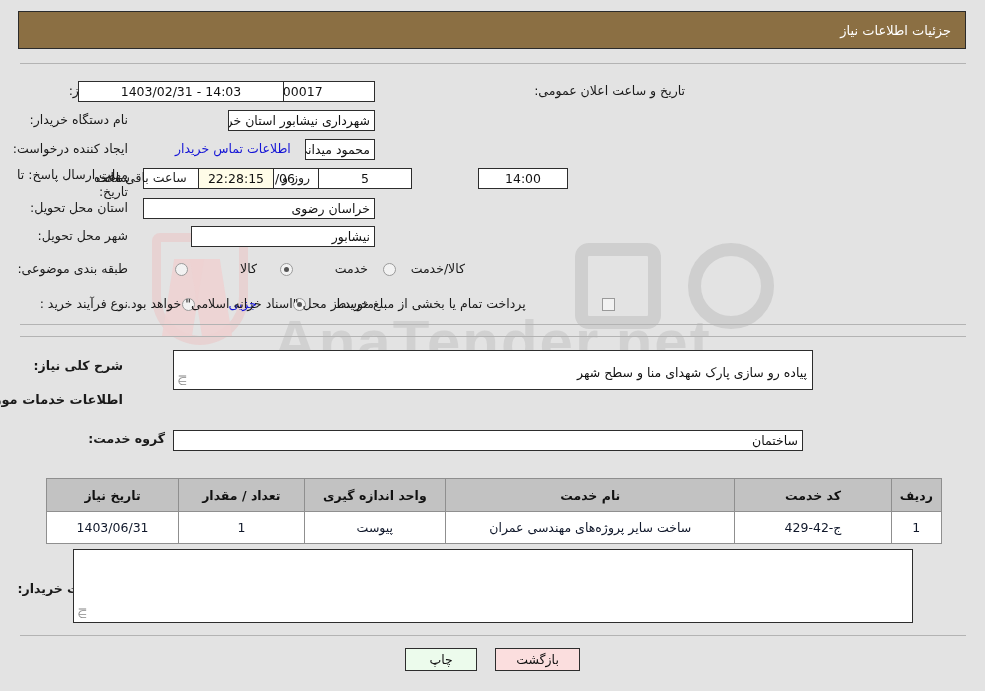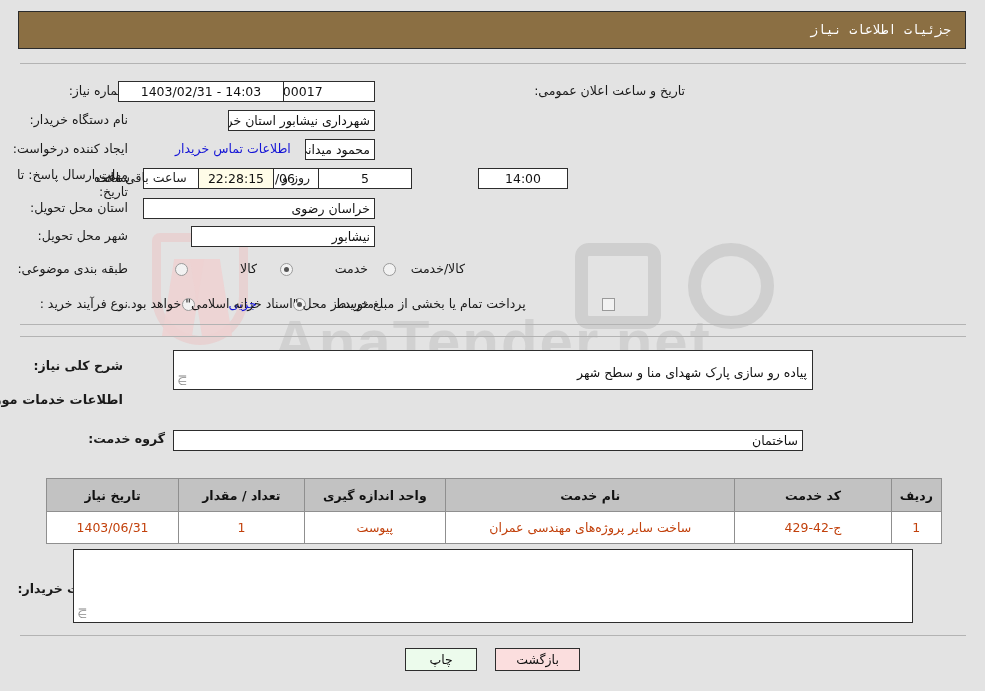--- a/index.html
+++ b/index.html
@@ -87,21 +87,20 @@
     position: absolute;
     left: 18px; top: 11px;
     width: 948px; height: 38px;
     box-sizing: border-box;
     border: 1px solid #2b2b2b;
     display: flex;
     align-items: center;
     justify-content: flex-start;
     padding: 0 14px;
     z-index: 3;
-    font-family: Liberation Mono, monospace;
   }
   #titlebar .title-text {
     color: #ffffff;
     font-size: 13px;
   }
 
   
   .panel {
     position: absolute;
     box-sizing: border-box;
@@ -230,21 +229,21 @@
     height: 28px;
     padding: 2px 6px;
     text-align: center;
   }
   #svc-table td {
     background: #ffffff;
     border: 1px solid #8f8f8f;
     height: 27px;
     padding: 2px 6px;
     text-align: center;
-    color: #c2410c;
+    color: #0f172a;
   }
 
   
   #btnbar {
     position: absolute;
     left: 0; top: 648px;
     width: 985px;
     display: flex;
     justify-content: center;
     gap: 18px;
@@ -279,21 +278,21 @@
 <div id="titlebar" style="background: rgb(139, 111, 67);">
   <span class="title-text">جزئیات اطلاعات نیاز</span>
 </div>
 
 <div class="panel" id="panel-top"></div>
 
 <div class="lbl" style="right:857px; top:83px;">شماره نیاز:</div>
 <div class="box center" style="right:610px; top:81px; width:232px;">1103093198000017</div>
 
 <div class="lbl" style="right:300px; top:83px;">تاریخ و ساعت اعلان عمومی:</div>
-<div class="box center" style="right:701px; top:81px; width:166px; left:102px;">14:03 - 1403/02/31</div>
+<div class="box center" style="right:701px; top:81px; width:206px; left:102px;">14:03 - 1403/02/31</div>
 
 <div class="lbl" style="right:857px; top:112px;">نام دستگاه خریدار:</div>
 <div class="box right" style="right:610px; top:110px; left:228px;">شهرداری نیشابور استان خراسان رضوی</div>
 
 <div class="lbl" style="right:857px; top:141px;">ایجاد کننده درخواست:</div>
 <div class="box right" style="right:610px; top:139px; left:305px;">محمود میدانی کاربرداز شهرداری نیشابور استان خراسان رضوی</div>
 <div class="link" style="left: 175px; top: 141px; color: rgb(20, 20, 214);">اطلاعات تماس خریدار</div>
 
 <div class="lbl" style="right:857px; top:166px; width:120px; line-height:17px; white-space:normal;">مهلت ارسال پاسخ: تا تاریخ:</div>
 <div class="box center" style="right:610px; top:168px; width:232px;">1403/03/06</div>

